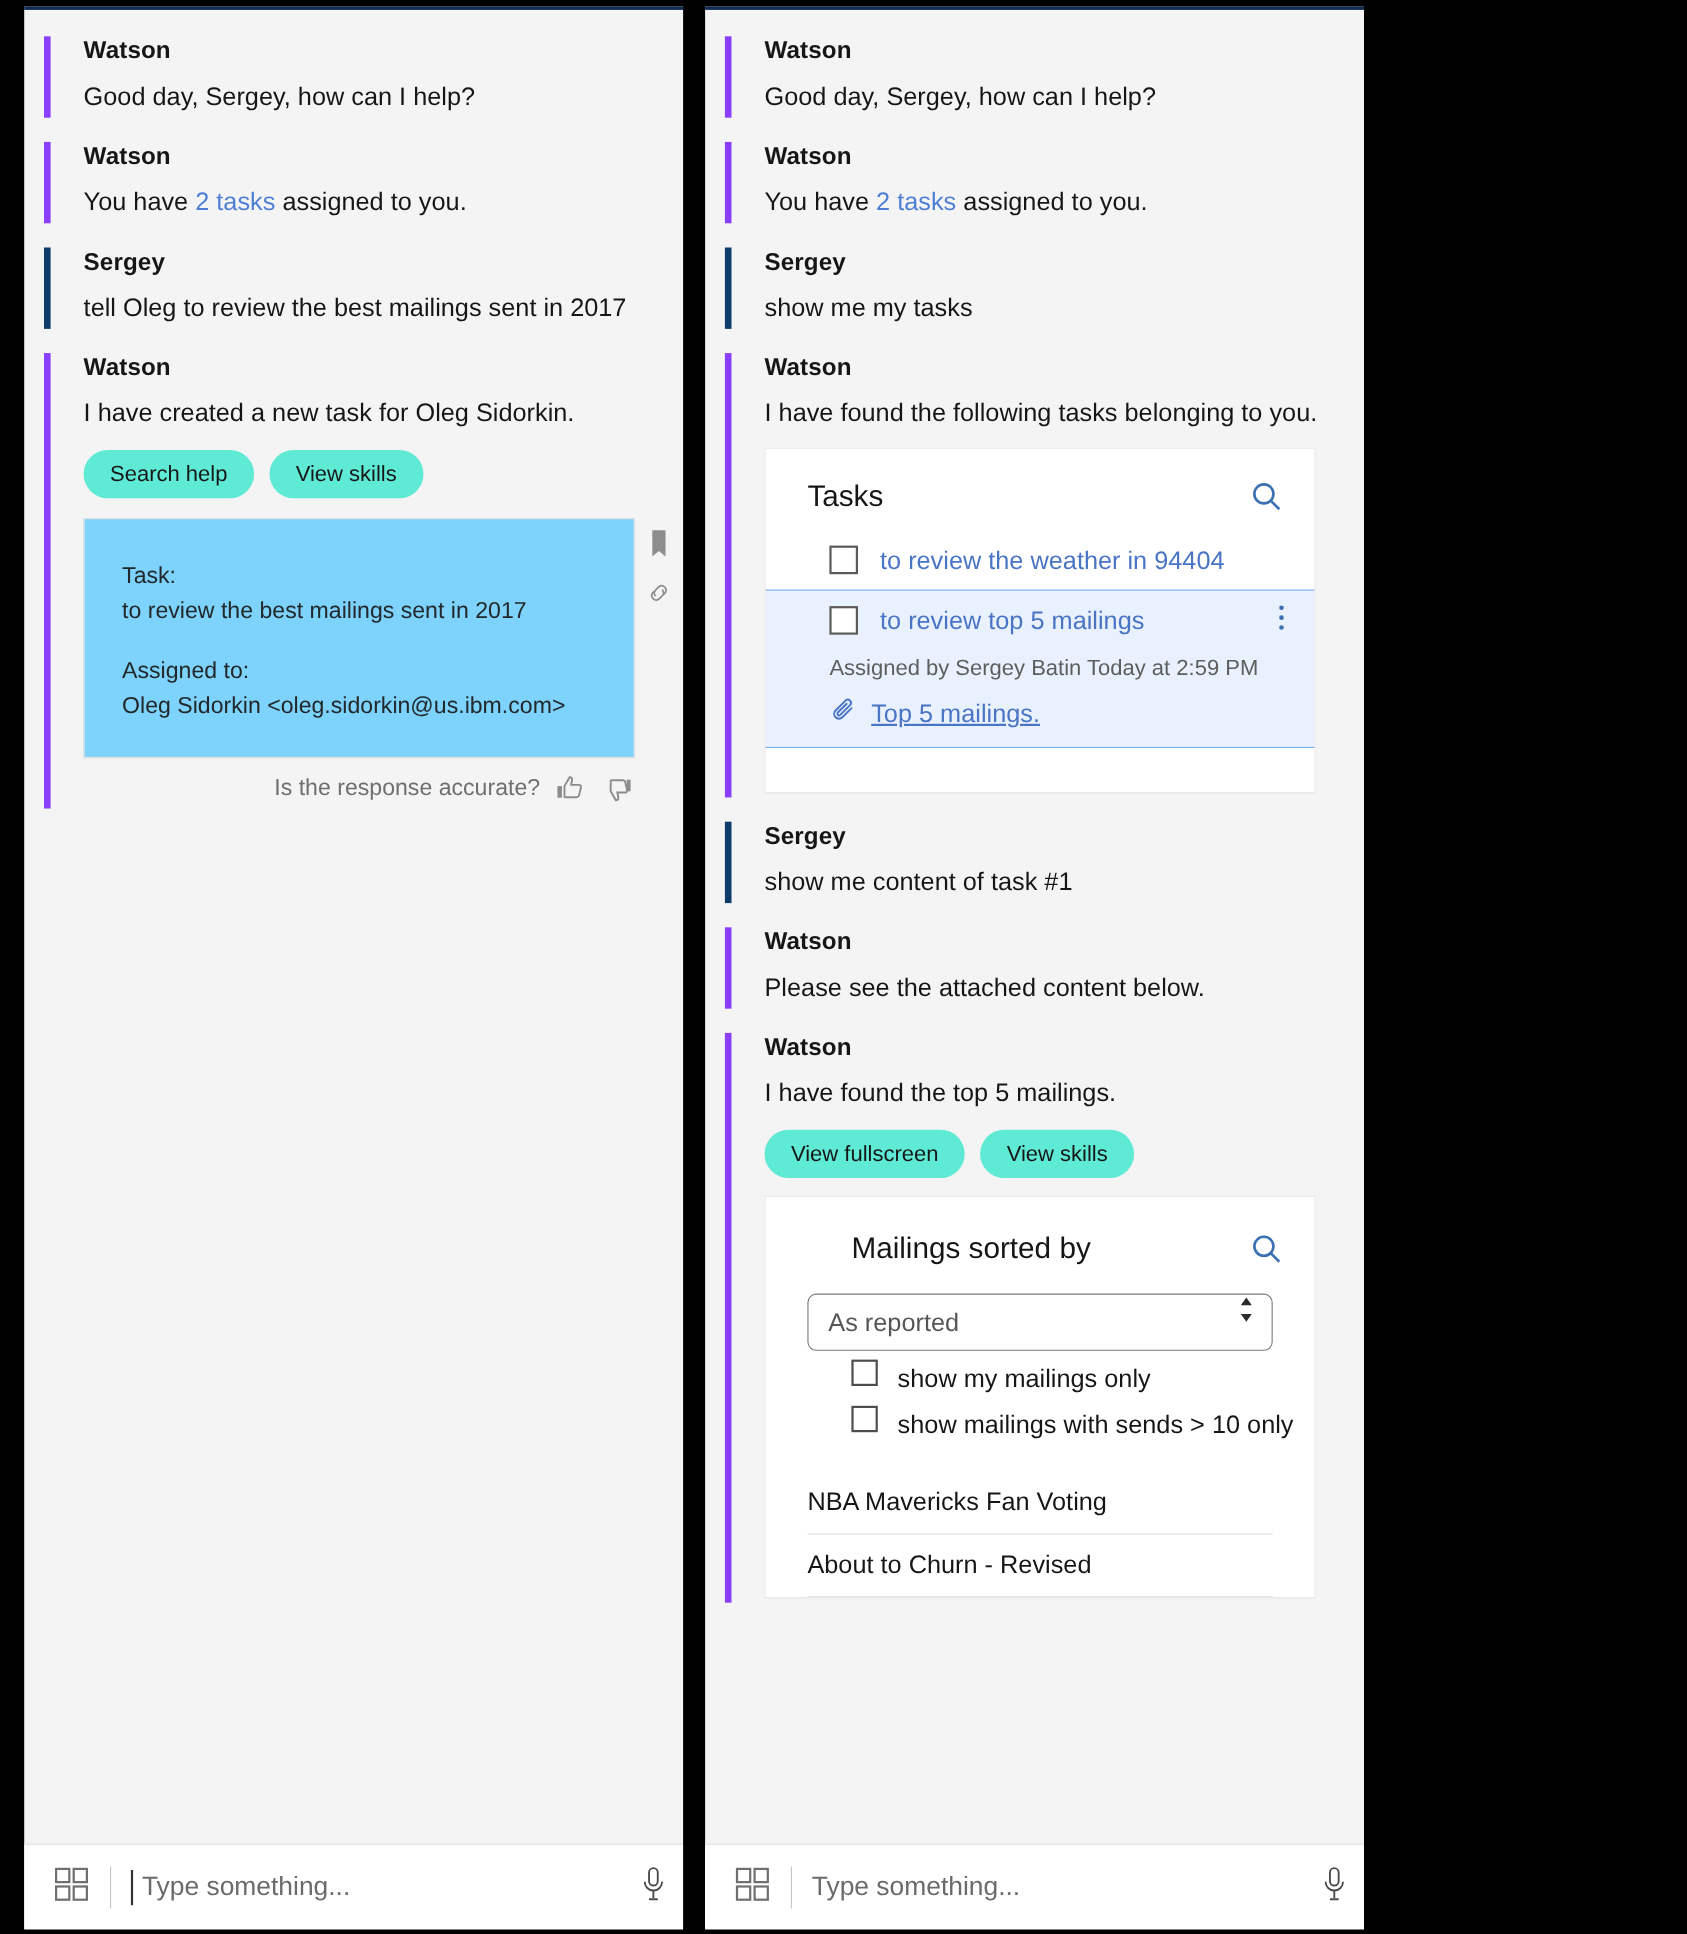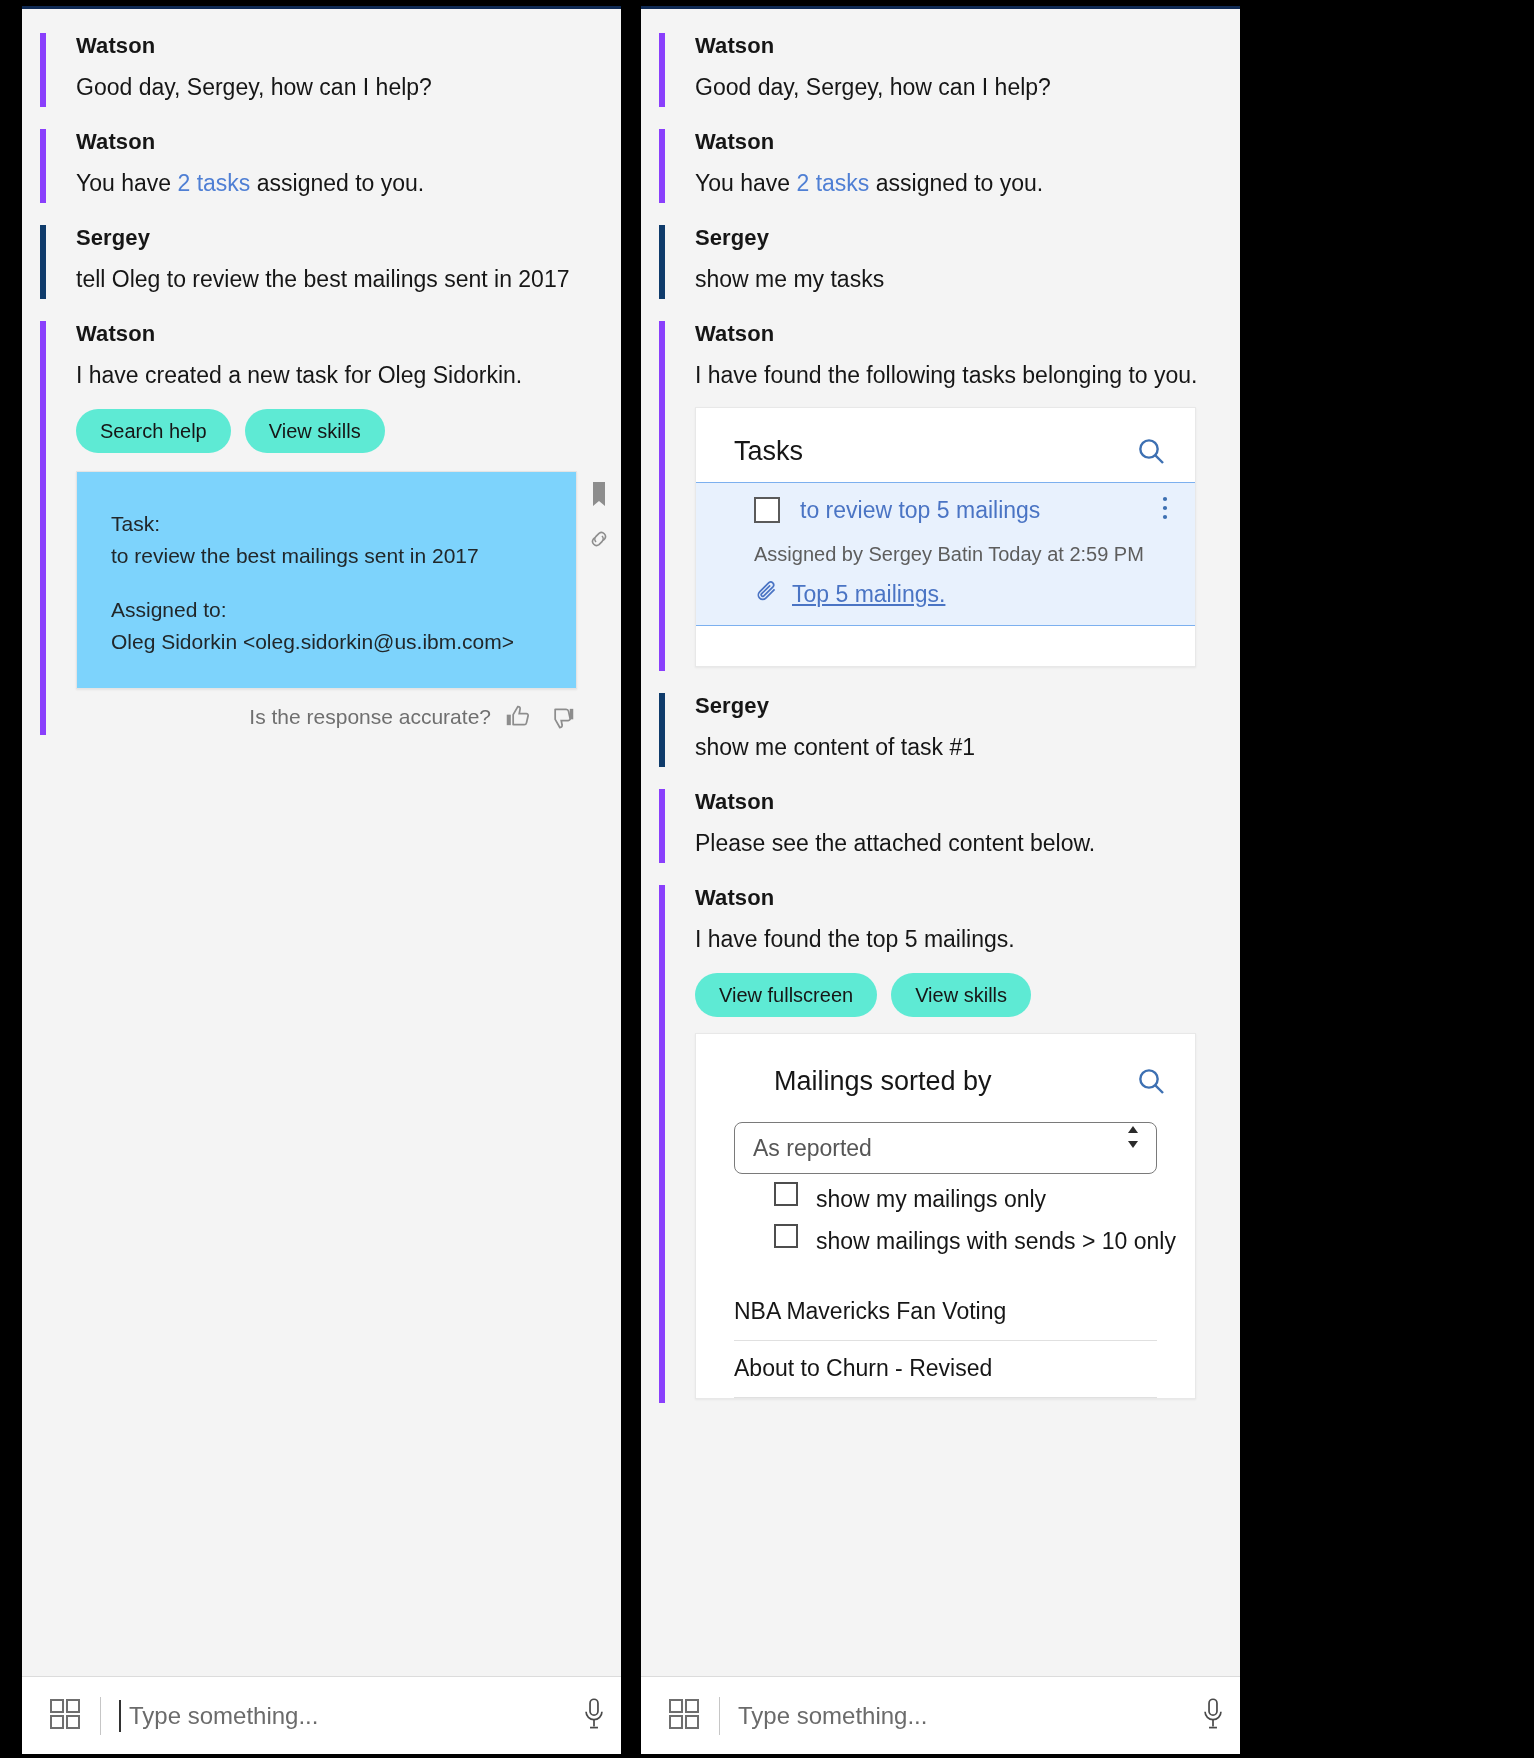--- a/index.html
+++ b/index.html
@@ -283,20 +283,24 @@
           <div class="pcard-head">
             <span class="pcard-title">Tasks</span>
             <button class="icon-btn">
               <svg width="32" height="32" viewBox="0 0 24 24" fill="none" stroke="#3d70b2" stroke-width="1.8">
                 <circle cx="10.5" cy="10.5" r="6.5"></circle>
                   <path d="M15.3 15.3L21 21"></path>
               </svg>
             </button>
           </div>
 
+          <div class="task-row">
+            <span class="cb"></span>
+            <span class="task-label">to review the weather in 94404</span>
+          </div>
 
           <div class="task-row sel">
             <span class="cb"></span>
             <span class="task-label">to review top 5 mailings</span>
             <span class="kebab">
               <svg width="8" height="28" viewBox="0 0 8 28" fill="#3d70b2">
                 <circle cx="4" cy="5" r="2.1"></circle>
                   <circle cx="4" cy="14" r="2.1"></circle>
                   <circle cx="4" cy="23" r="2.1"></circle>
               </svg>

